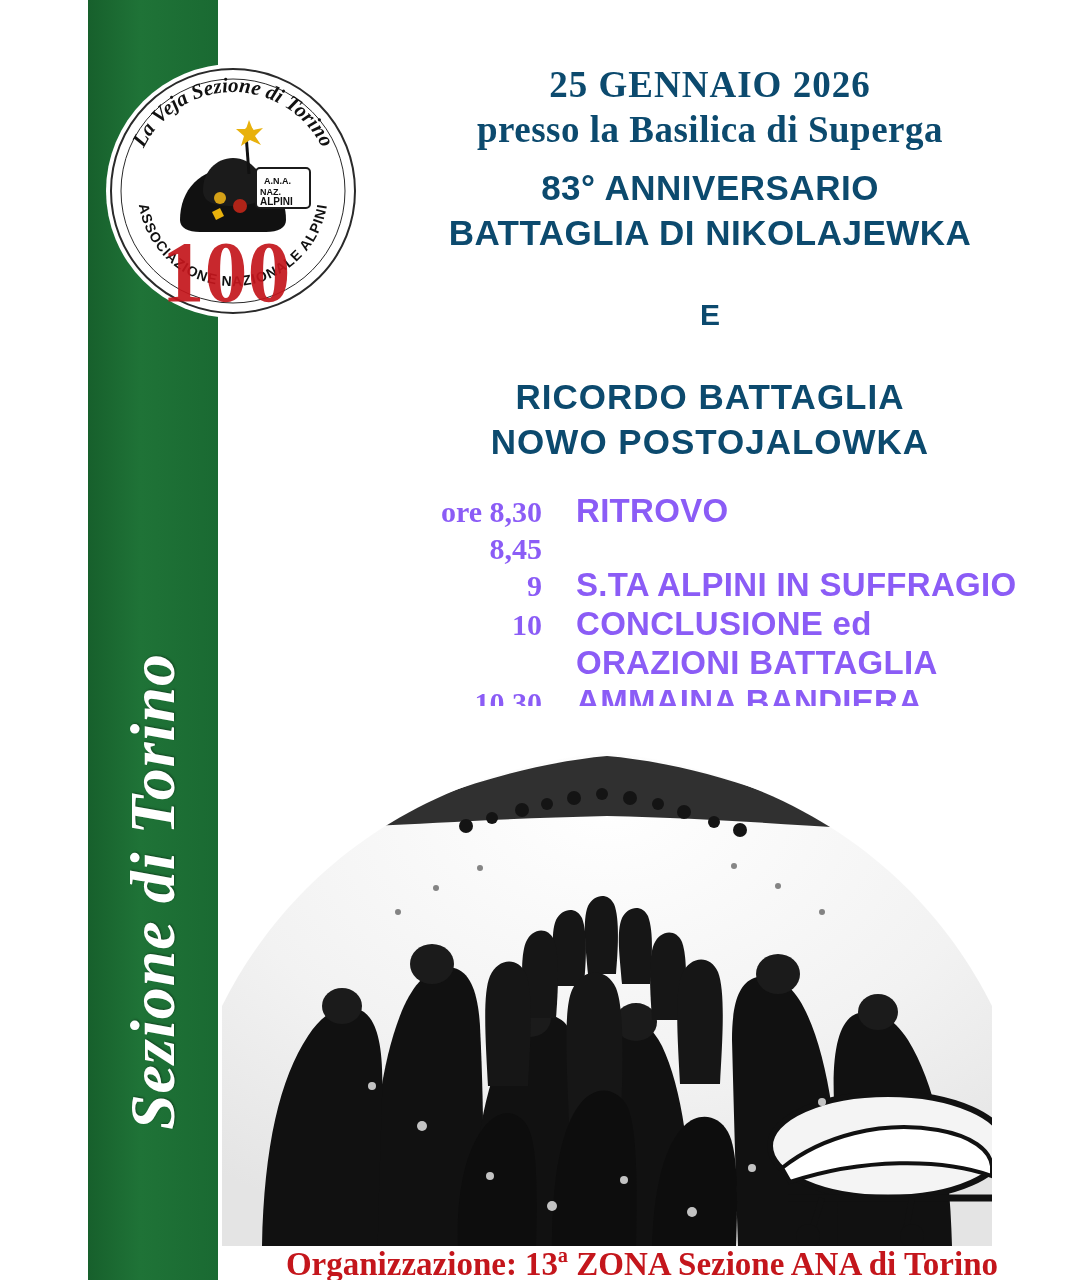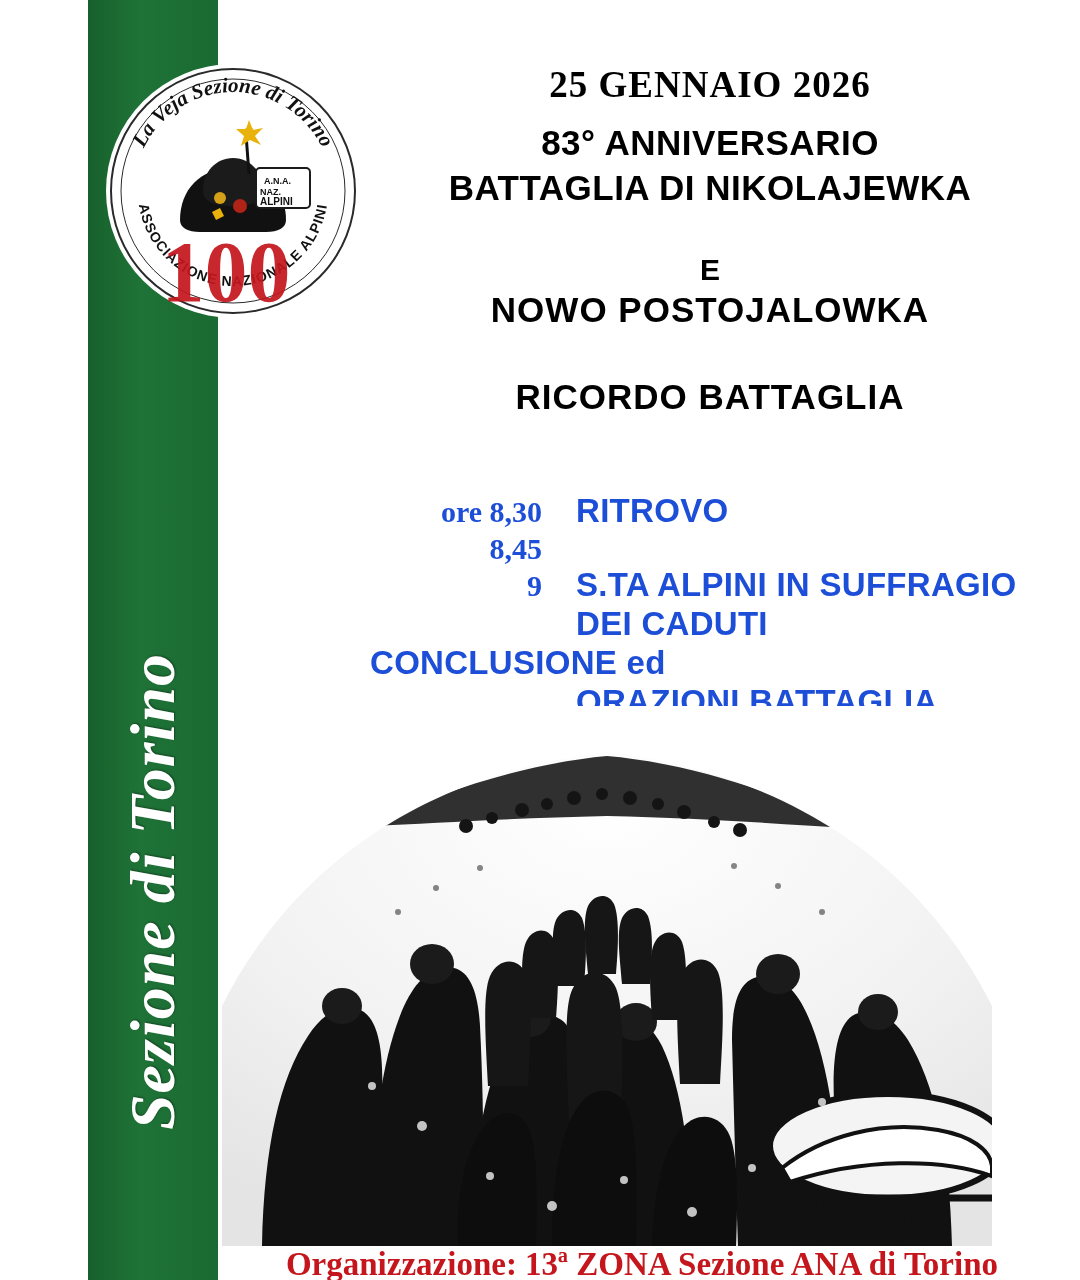--- a/index.html
+++ b/index.html
@@ -63,21 +63,21 @@
   }
   .logo svg { display: block; }
 
   
   .header {
     position: absolute;
     left: 360px;
     top: 62px;
     width: 700px;
     text-align: center;
-    color: #000000;
+    color: #0c4a6e;
   }
   .h-date {
     font-family: "Liberation Serif", serif;
     font-weight: bold;
     font-size: 37px;
     letter-spacing: 1px;
     line-height: 1.22;
   }
   .h-place {
     font-family: "Liberation Serif", serif;
@@ -108,21 +108,21 @@
     letter-spacing: 1px;
     line-height: 1.3;
   }
 
   
   .schedule {
     position: absolute;
     left: 370px;
     top: 492px;
     width: 700px;
-    color: #1d4ed8;
+    color: #8b5cf6;
   }
   .sched-row {
     display: flex;
     align-items: baseline;
     line-height: 1.18;
   }
   .sched-time {
     width: 172px;
     text-align: right;
     padding-right: 34px;
@@ -215,44 +215,42 @@
           <text x="4" y="37" font-family="Liberation Sans, sans-serif" font-size="10" font-weight="bold" fill="#111">ALPINI</text>
         </g>
       </g>
 
       <text x="118" y="235" text-anchor="middle" font-family="Liberation Serif, serif" font-size="86" font-weight="bold" fill="#c4161c" opacity="0.92">100</text>
     </svg>
   </div>
 
   <div class="header">
     <div class="h-date">25 GENNAIO 2026</div>
+    <div class="h-place">presso la Basilica di Superga</div>
     <div class="h-anniv">83°  ANNIVERSARIO</div>
     <div class="h-anniv" style="margin-top:0">BATTAGLIA DI NIKOLAJEWKA</div>
     <div class="h-e">E</div>
+    <div class="h-ricordo">RICORDO BATTAGLIA</div>
     <div class="h-ricordo" style="margin-top:0">NOWO   POSTOJALOWKA</div>
-    <div class="h-ricordo">RICORDO BATTAGLIA</div>
   </div>
 
   <div class="schedule">
     <div class="sched-row">
       <div class="sched-time">ore 8,30</div>
       <div class="sched-ev">RITROVO</div>
     </div>
     <div class="sched-row">
       <div class="sched-time">8,45</div>
     </div>
     <div class="sched-row">
       <div class="sched-time">9</div>
       <div class="sched-ev">S.TA ALPINI IN SUFFRAGIO</div>
     </div>
     <div class="sched-row">
-      <div class="sched-time"></div>
-      <div class="sched-ev">DEI CADUTI</div>
-    </div>
-    <div class="sched-row">
+      <div class="sched-time">10</div>
       <div class="sched-ev">CONCLUSIONE ed</div>
     </div>
     <div class="sched-row">
       <div class="sched-time"></div>
       <div class="sched-ev">ORAZIONI BATTAGLIA</div>
     </div>
     <div class="sched-row">
       <div class="sched-time">10,30</div>
       <div class="sched-ev">AMMAINA BANDIERA</div>
     </div>

